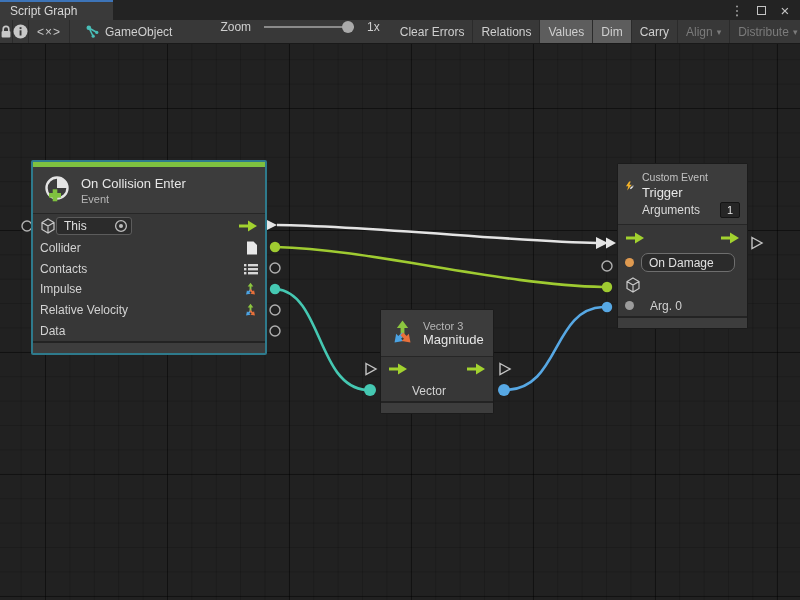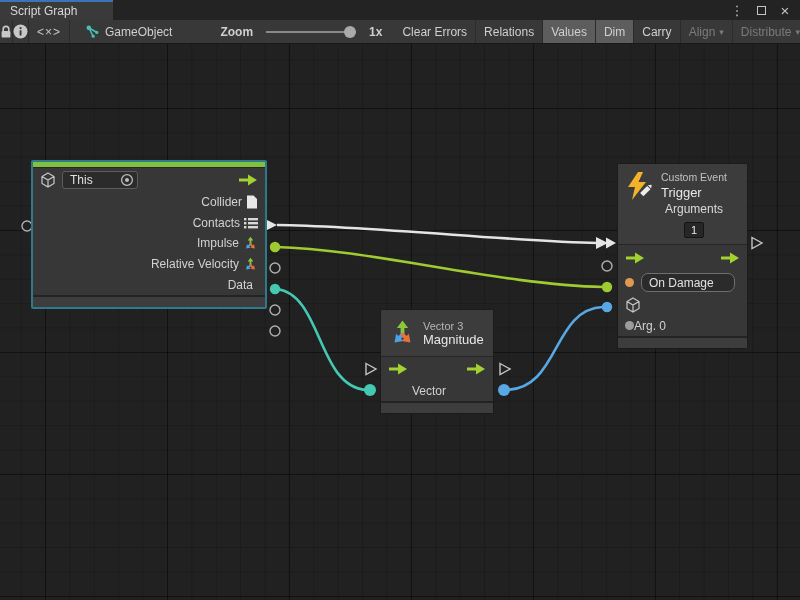--- a/index.html
+++ b/index.html
@@ -24,21 +24,21 @@
     background:#383838; border-bottom:1px solid #191919; display:flex;
     align-items:stretch; color:#cfcfcf; font-size:12px; white-space:nowrap; overflow:hidden; }
   .tbtn { display:flex; align-items:center; justify-content:center;
     padding:0 8px; border-right:1px solid #2b2b2b; }
   .tbtn.icon { width:26px; padding:0; }
   .tbtn.code { width:60px; letter-spacing:1px; color:#c8c8c8; }
   .tbtn.active { background:#5d5d5d; }
   .tbtn.disabled { color:#7b7b7b; }
   .tbtn .caret { font-size:9px; margin-left:4px; }
   .go-group { display:flex; align-items:center; gap:6px; padding:0 14px 0 16px; }
-  .zoom-group { display:flex; align-items:center; gap:13px; padding:0 12px 0 34px;font-weight:bold; }
+  .zoom-group { display:flex; gap:13px; padding:0 12px 0 34px; }
   .slider { position:relative; width:90px; height:14px; }
   .slider .track { position:absolute; left:0; right:0; top:6px; height:2px; background:#8a8a8a; }
   .slider .handle { position:absolute; left:78px; top:1px; width:12px; height:12px;
     border-radius:50%; background:#aaaaaa; }
 
   
   .canvas { position:absolute; left:0; top:44px; width:800px; height:556px;
     background-color:#212121;
     background-image:
       linear-gradient(rgba(0,0,0,0.38) 1px, transparent 1px),
@@ -63,43 +63,43 @@
 
   
   #node-oce { left:31px; top:116px; width:236px; }
   #node-oce .strip { height:5px; background:#7fc13f; }
   #node-oce .head { height:46px; display:flex; align-items:center; gap:9px; padding:0 9px; background:#3c3c3c; }
   .title-main { font-size:13px; color:#e6e6e6; }
   .title-sub  { font-size:11px; color:#b6b6b6; margin-top:2px; }
   #node-oce .this-row { height:24px; }
   .field { background:#2b2b2b; border:1px solid #5c5c5c; border-radius:3px;
     font-size:12px; color:#e0e0e0; display:flex; align-items:center; }
-  #node-oce .this-field { width:76px; height:18px; padding:0 3px 0 7px; margin-left:6px; }
-  .port-row { height:20.6px; justify-content:flex-end; gap:4px; }
+  #node-oce .this-field { width:76px; height:18px; padding:0 3px 0 7px; }
+  .port-row { height:20.6px; justify-content:space-between; gap:4px; }
 
   
   #node-vec { left:380px; top:265px; width:114px; }
   #node-vec .head { height:46px; display:flex; align-items:center; gap:8px; padding:0 9px; background:#3c3c3c; }
   #node-vec .flow-row { height:24px; }
   #node-vec .vec-row { height:20px; gap:24px; }
 
   
   #node-ce { left:617px; top:119px; width:131px; }
   #node-ce .head { display:flex; gap:8px; padding:7px 7px 6px 7px; background:#3c3c3c; }
   #node-ce .head-texts { display:flex; flex-direction:column; gap:2px; }
   #node-ce .cat { font-size:10.5px; color:#c2c2c2; }
   #node-ce .ttl { font-size:13px; color:#e8e8e8; }
-  #node-ce .args { display:flex; align-items:center; gap:6px; font-size:12px; color:#dadada;flex-direction:column; }
+  #node-ce .args { display:flex; align-items:center; gap:20px; font-size:12px; color:#dadada; }
   #node-ce .argfield { width:20px; height:16px; background:#262626; border:1px solid #141414;
     border-radius:2px; color:#e6e6e6; font-size:11px; justify-content:center; display:flex; align-items:center; }
   #node-ce .flow-row { height:26px; }
   #node-ce .name-row { height:23px; gap:7px; }
   #node-ce .name-field { width:94px; height:19px; padding-left:7px; border-color:#6e6e6e;border-radius:7px; }
   #node-ce .cube-row { height:21px; }
-  #node-ce .arg-row { height:21px; gap:0;align-items:center; }
+  #node-ce .arg-row { height:21px; gap:16px;align-items:center; }
 </style>
 </head>
 <body>
 
 <div id="app">
 
   <div class="tabbar">
     <div class="tab">
       <span>Script Graph</span>
     </div>
@@ -188,20 +188,32 @@
 
       <polygon points="606,237.5 616,243 606,248.5" fill="#e6e6e6"></polygon>
       <circle cx="607" cy="266" r="5" fill="#212121" stroke="#b0b0b0" stroke-width="1.4"></circle>
       <circle cx="607" cy="287" r="5.2" fill="#9fcb31"></circle>
       <circle cx="607" cy="307" r="5.2" fill="#57a8e4"></circle>
       <polygon points="752,237.5 762,243 752,248.5" fill="none" stroke="#c4c4c4" stroke-width="1.4"></polygon>
     </svg>
 
     <div class="node selected" id="node-oce">
       <div class="strip"></div>
+      <div class="head">
+        <svg width="30" height="30" viewBox="0 0 30 30">
+          <circle cx="15" cy="13" r="10.5" fill="none" stroke="#e4e4e4" stroke-width="2.4"></circle>
+          <path d="M15 2.5 A10.5 10.5 0 0 1 25.5 13 L15 13 Z" fill="#e4e4e4"></path>
+          <rect x="7" y="18" width="12" height="4.6" fill="#7fc13f"></rect>
+          <rect x="10.7" y="14.3" width="4.6" height="12" fill="#7fc13f"></rect>
+        </svg>
+        <div>
+          <div class="title-main">On Collision Enter</div>
+          <div class="title-sub">Event</div>
+        </div>
+      </div>
       <div class="hr"></div>
       <div class="nrow this-row">
         <svg width="16" height="16" viewBox="0 0 16 16">
           <path d="M8 1 L14 4.5 V11.5 L8 15 L2 11.5 V4.5 Z M2 4.5 L8 8 L14 4.5 M8 8 V15" fill="none" stroke="#c8c8c8" stroke-width="1.2"></path>
         </svg>
         <div class="field this-field">
           <span>This</span>
           <span class="spacer"></span>
           <svg width="14" height="14" viewBox="0 0 14 14">
             <circle cx="7" cy="7" r="5.4" fill="none" stroke="#bdbdbd" stroke-width="1.3"></circle>

